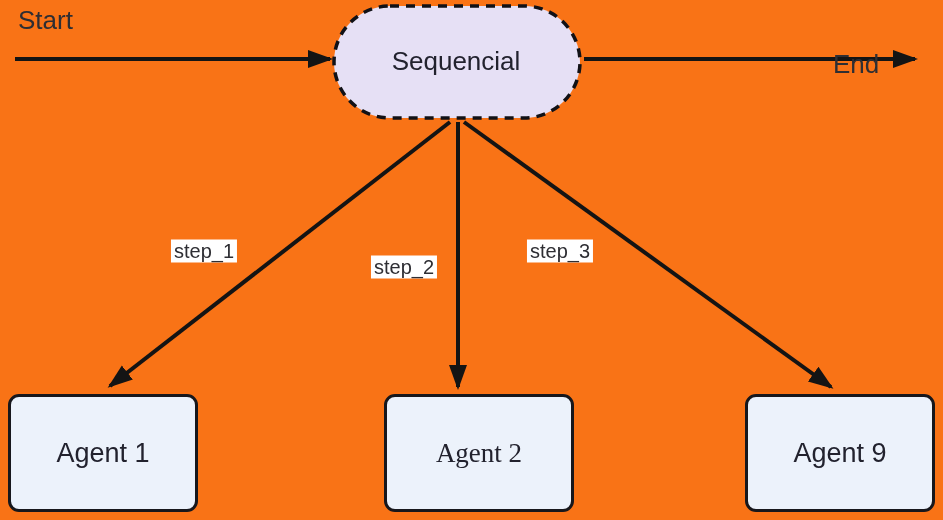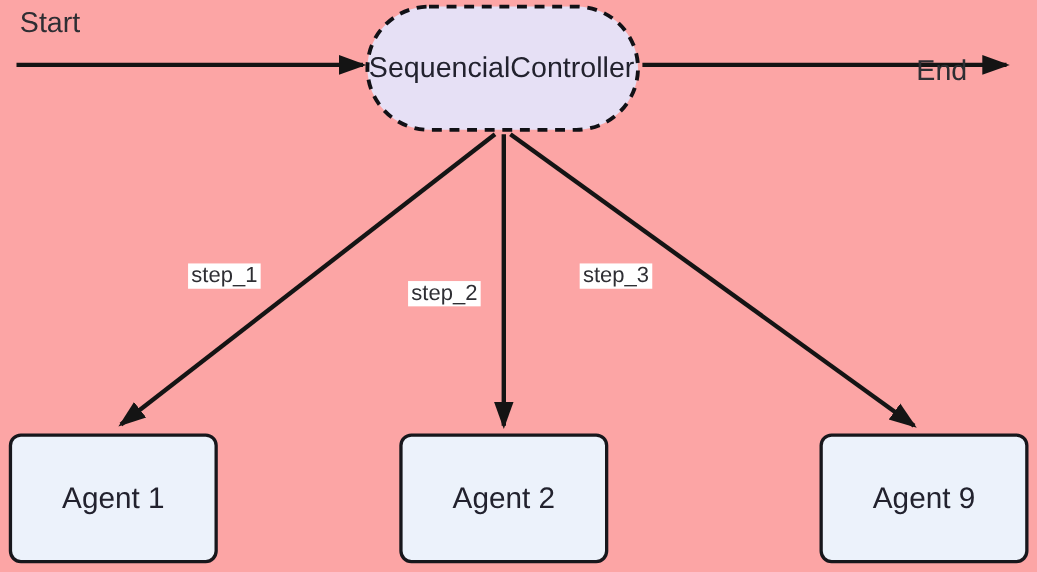--- a/index.html
+++ b/index.html
@@ -15,21 +15,21 @@
   html, body {
     margin: 0;
     padding: 0;
     background: #ffffff;
     font-family: "Liberation Sans", sans-serif;
   }
   #diagram {
     position: relative;
     width: 943px;
     height: 520px;
-    background: #fca5a5;
+    background: #f97316;
     overflow: hidden;
   }
   #edges-layer {
     position: absolute;
     left: 0;
     top: 0;
   }
   .edge-line {
     stroke: var(--arrow, #141414);
     stroke-width: 4;
@@ -83,21 +83,21 @@
     background: var(--agent-fill, #ecf2fb);
     border: 3.5px solid var(--agent-border, #17171c);
     border-radius: 11px;
     display: flex;
     align-items: center;
     justify-content: center;
     font-size: 27px;
     color: var(--node-text, #22222e);
   }
   #agent-box-1 { left: 8px; }
-  #agent-box-2 { left: 363px; }
+  #agent-box-2 { left: 384px; font-family: Liberation Serif, serif; }
   #agent-box-3 { left: 745px; }
 </style>
 </head>
 <body>
 
 <div id="diagram">
 
   <svg id="edges-layer" width="943" height="520" viewBox="0 0 943 520" xmlns="http://www.w3.org/2000/svg">
     <defs>
       <marker id="arrow-marker" markerUnits="userSpaceOnUse" markerWidth="26" markerHeight="22" refX="22" refY="10" orient="auto">
@@ -117,21 +117,20 @@
 
     <rect class="controller-shape" x="334" y="6" width="246" height="112" rx="56" ry="56"></rect>
   </svg>
 
   <span class="text-label" style="left:18px; top:5px;">Start</span>
 
   <span class="text-label" style="left:833px; top:5px;margin-top:44px;">End</span>
 
   <div id="controller-label">
     <span>Sequencial</span>
-    <span>Controller</span>
   </div>
 
   <span class="edge-label" style="left:204px; top:251px;">step_1</span>
 
   <span class="edge-label" style="left:404px; top:251px;margin-top:16px;">step_2</span>
 
   <span class="edge-label" style="left:560px; top:251px;">step_3</span>
 
   <div class="agent-box" id="agent-box-1">
     <span>Agent 1</span>

